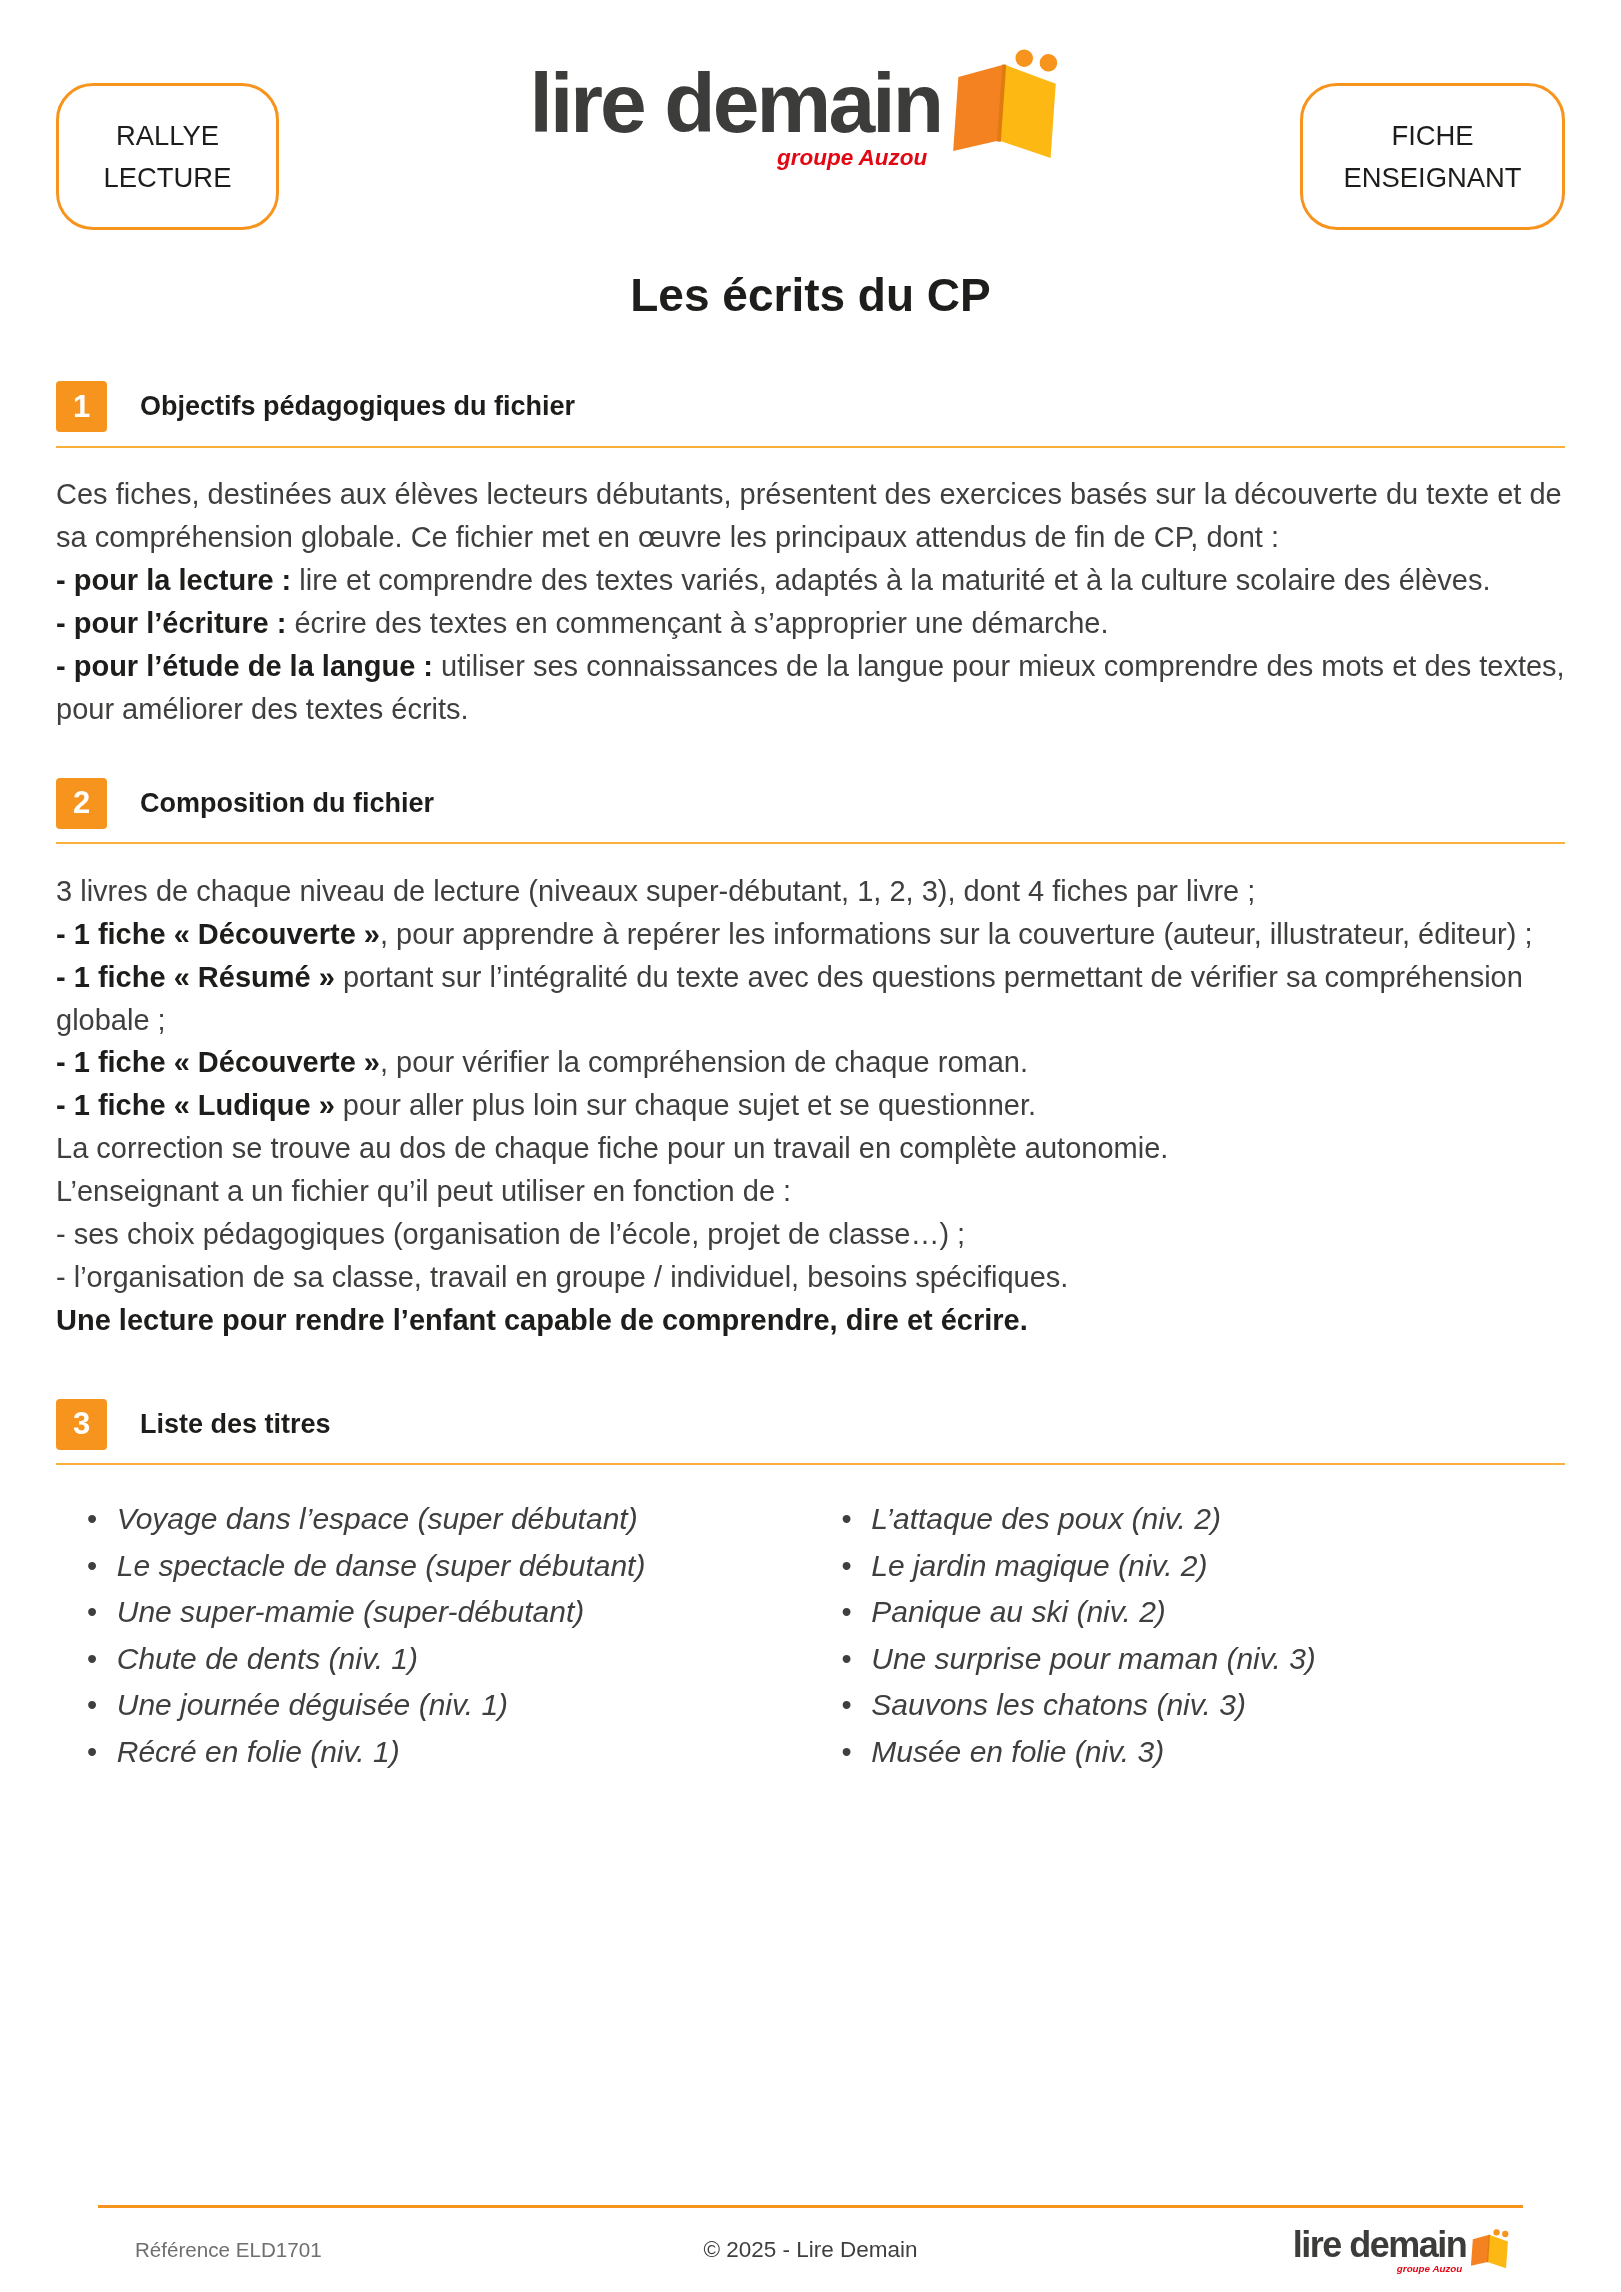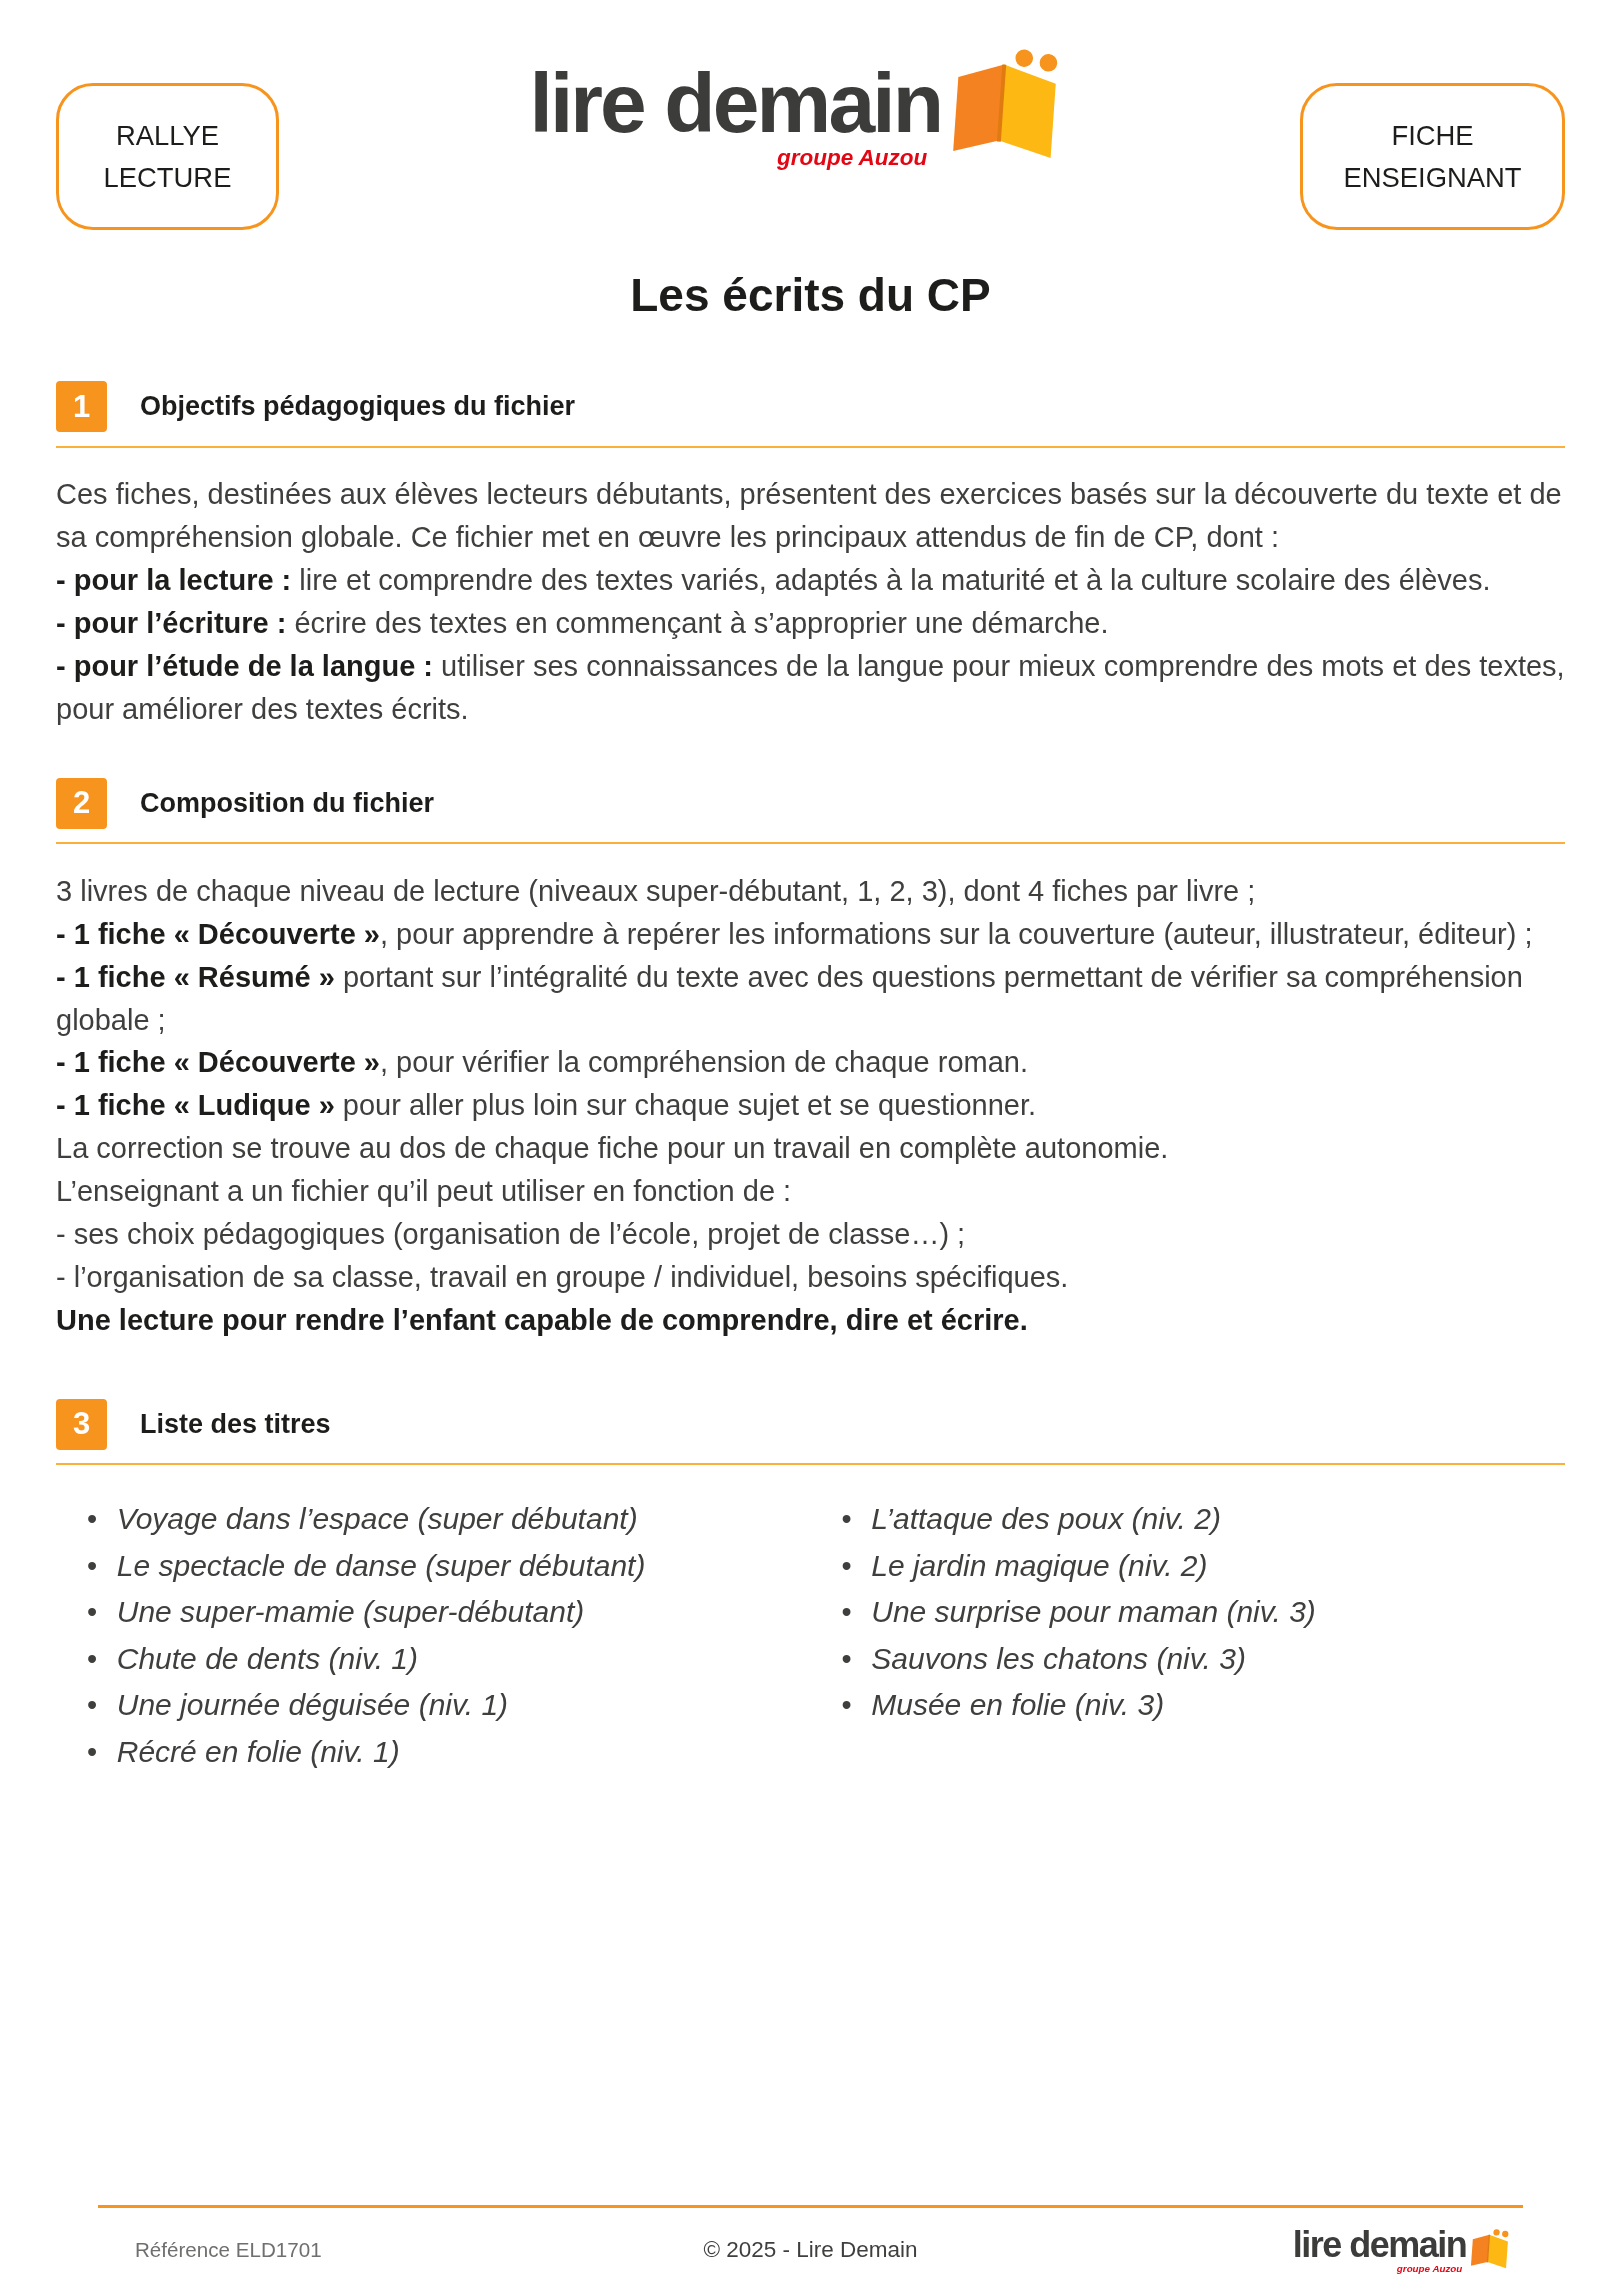--- a/index.html
+++ b/index.html
@@ -161,20 +161,23 @@
         <li>
             <span>Récré en folie (niv. 1)</span>
           </li>
       </ul>
       <ul class="titles-col">
         <li>
             <span>L’attaque des poux (niv. 2)</span>
           </li>
         <li>
             <span>Le jardin magique (niv. 2)</span>
+          </li>
+        <li>
+            <span>Panique au ski (niv. 2)</span>
           </li>
         <li>
             <span>Une surprise pour maman (niv. 3)</span>
           </li>
         <li>
             <span>Sauvons les chatons (niv. 3)</span>
           </li>
         <li>
             <span>Musée en folie (niv. 3)</span>
           </li>

